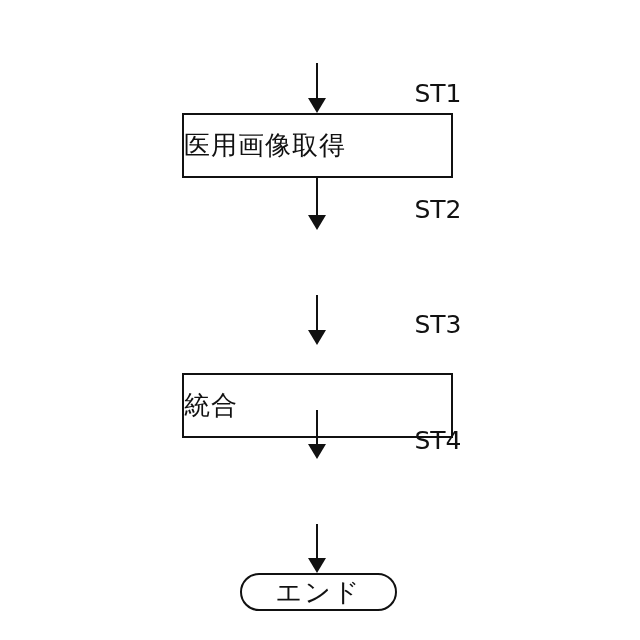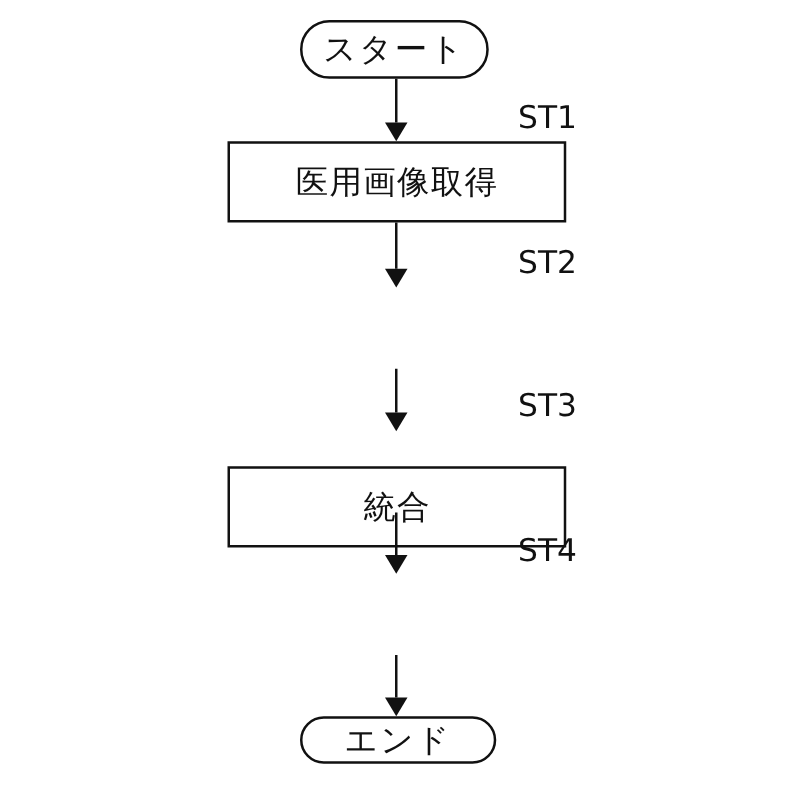--- a/index.html
+++ b/index.html
@@ -30,21 +30,21 @@
   .terminal.end   { left: 240px; top: 573px; width: 157px; height: 38px; }
   .box {
     position: absolute;
     left: 182px;
     width: 271px;
     height: 65px;
     border: 2.5px solid #111111;
     background: #ffffff;
     display: flex;
     align-items: center;
-    justify-content: center;
+    justify-content: flex-start;
     font-size: 26px;
     letter-spacing: 1px;
   }
   .box.b1 { top: 113px; }
   .box.b2 { top: 230px; }
   .box.b3 { top: 345px; margin-top: 28px; }
   .box.b4 { top: 459px; }
   .st-label {
     position: absolute;
     left: 408px;
@@ -77,23 +77,20 @@
   .a2 { top: 178px; height: 52px; }
   .a3 { top: 295px; height: 50px; }
   .a4 { top: 410px; height: 49px; }
   .a5 { top: 524px; height: 49px; }
 </style>
 </head>
 <body>
 
 <div class="canvas">
 
-  <div class="terminal start">
-    <span>スタート</span>
-  </div>
 
   <div class="arrow a1">
     <div class="shaft"></div>
     <div class="head"></div>
   </div>
 
   <div class="st-label st1">ST1</div>
   <div class="box b1">
     <span>医用画像取得</span>
   </div>

